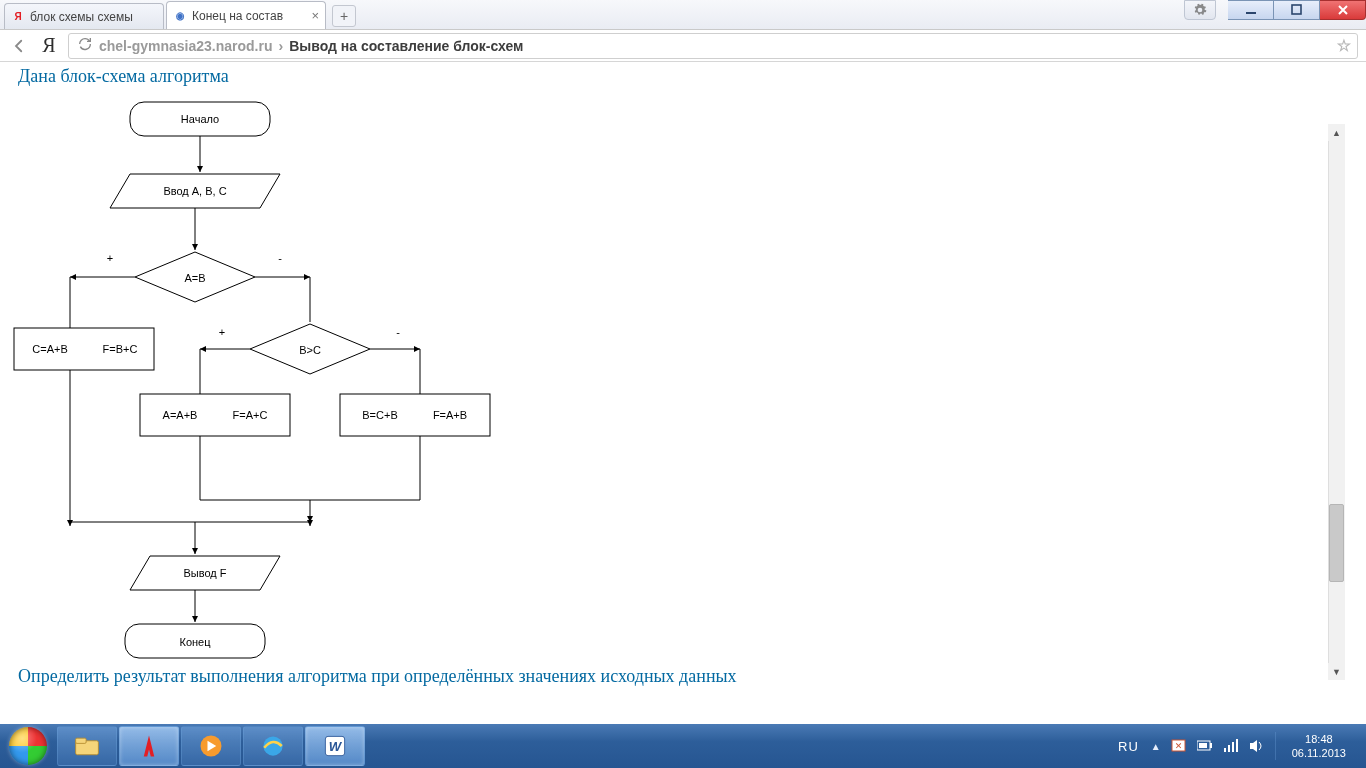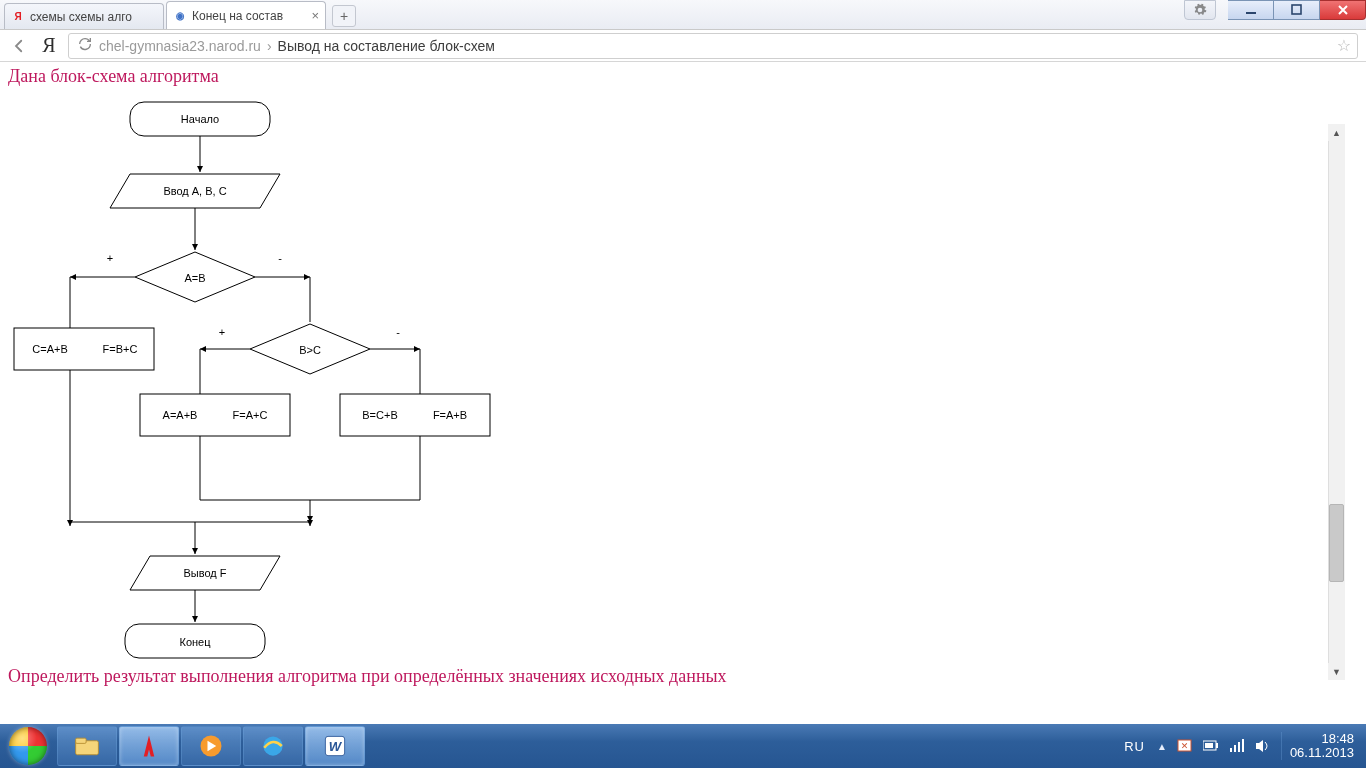--- a/index.html
+++ b/index.html
@@ -16,55 +16,55 @@
   .win-controls { position:absolute; right:0; top:0; display:flex; height:20px; }
   .wc { width:46px; display:flex; align-items:center; justify-content:center; border:1px solid #7a94b5; border-left:none; background:linear-gradient(#e7eefb,#c7d6ef); }
   .wc:first-child { border-left:1px solid #7a94b5; border-radius:0 0 0 4px; }
   .wc.gear { width:32px; background:linear-gradient(#f3f5fa,#e2e6ef); border-radius:0 0 4px 4px; margin-right:12px; border:1px solid #bfc6d3;}
   .wc.close { background:linear-gradient(#f07373,#d93a3a); border-color:#a72f2f; border-radius:0 0 4px 0;}
   .wc svg { display:block; }
 
   .addrbar { height:32px; display:flex; align-items:center; padding:2px 8px; gap:8px; border-bottom:1px solid #d6d6d6; background:#fff; }
   .navbtn { width:22px; height:22px; display:flex; align-items:center; justify-content:center; color:#7d7d7d; border-radius:3px; }
   .yabtn { font-family:Georgia,serif; font-size:20px; color:#2d2d2d; font-weight:500; width:22px; text-align:center;}
-  .addr { flex:1; height:26px; border:1px solid #cfcfcf; border-radius:3px; display:flex; align-items:center; padding:0 8px; font-size:14px; color:#3d3d3d; gap:6px; position:relative;}
+  .addr { flex:1; height:26px; border:1px solid #cfcfcf; border-radius:3px; display:flex; align-items:center; padding:0 8px; font-size:14px; color:#3d3d3d; gap:6px; position:relative;font-weight:bold;}
   .addr .muted { color:#9a9a9a; }
   .addr .starbtn { position:absolute; right:6px; color:#b7b7b7; font-size:16px;}
 
   
   .page { position:relative; width:1345px; height:662px; overflow:hidden; background:#fff; }
   .scrollbar { position:absolute; right:0; top:62px; width:17px; bottom:44px; background:#f1f1f1; border-left:1px solid #dedede;}
   .scrollthumb { position:absolute; right:1px; width:15px; height:78px; top:380px; background:#c9c9c9; border:1px solid #b5b5b5; border-radius:2px;}
   .scrollarrow { position:absolute; right:0; width:17px; height:17px; background:#f1f1f1; display:flex; align-items:center; justify-content:center; font-size:9px; color:#555;}
   .sa-top { top:0;} .sa-bot { bottom:0;}
-  .heading { color:#be185d; font-family:"Times New Roman",serif; font-size:18px; padding:4px 8px; }
+  .heading { color:#0369a1; font-family:"Times New Roman",serif; font-size:18px; padding:4px 18px; }
 
   
   .flow { position:absolute; left:0; top:30px; }
 
   
   .taskbar { position:absolute; bottom:0; left:0; right:0; height:44px; background:linear-gradient(#4a7ab5,#2d5e9a 40%,#265591); display:flex; align-items:center; }
   .start { width:56px; height:44px; display:flex; align-items:center; justify-content:center; }
   .start .orb { width:38px; height:38px; border-radius:50%; background:radial-gradient(circle at 35% 30%, #fff6, #0000 40%), conic-gradient(#e33 0 90deg,#3c3 90deg 180deg,#39e 180deg 270deg,#fc3 270deg 360deg); box-shadow:0 0 6px #0008 inset,0 0 4px #fff5;}
   .tbtn { width:60px; height:40px; margin:0 1px; border-radius:3px; display:flex; align-items:center; justify-content:center; background:linear-gradient(#6a9bd4aa,#3d70aeaa); border:1px solid #6ea4de55;}
   .tbtn.active { background:linear-gradient(#a8cdf6cc,#5f95d4cc); box-shadow:inset 0 0 4px #fff5;}
   .tbtn svg, .tbtn .emoji { width:28px; height:28px; font-size:24px; line-height:1; }
   .tray { position:absolute; right:0; height:44px; display:flex; align-items:center; gap:10px; padding:0 4px; color:#fff; font-size:12px;}
   .tray .lang { font-size:13px; letter-spacing:1px; margin-right:2px;}
   .tray .uparrow { font-size:10px; color:#e6eefc;}
   .tray .ticon { width:16px; height:16px; display:flex; align-items:center; justify-content:center; }
-  .clock { text-align:right; font-size:13px; line-height:14px; padding:0 8px; border-left:1px solid #6fa1db55;}
+  .clock { text-align:center; font-size:11px; line-height:14px; padding:0 16px; border-left:1px solid #6fa1db55;}
 </style>
 </head>
 <body>
 
 <div class="tabstrip">
   <div class="tab">
     <span class="favicon" style="color:#e31e24;">Я</span>
-    <span class="tabtitle">схемы схемы алго</span>
+    <span class="tabtitle">блок схемы схемы</span>
   </div>
   <div class="tab active">
     <span class="favicon" style="color:#3f72c7;">◉</span>
     <span class="tabtitle">Конец на состав</span>
     <span class="close">×</span>
   </div>
   <div class="newtab">+</div>
 
   <div class="win-controls">
     <div class="wc gear">

